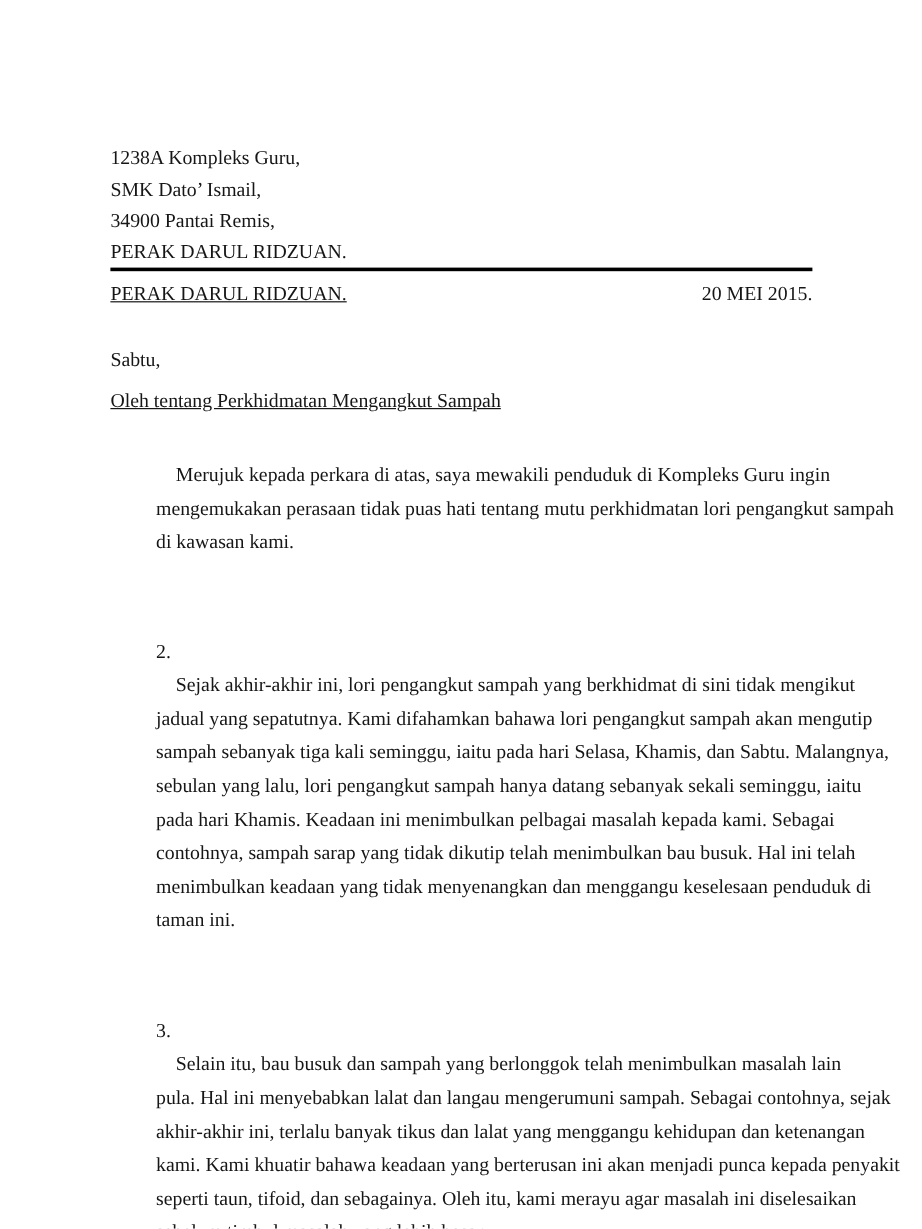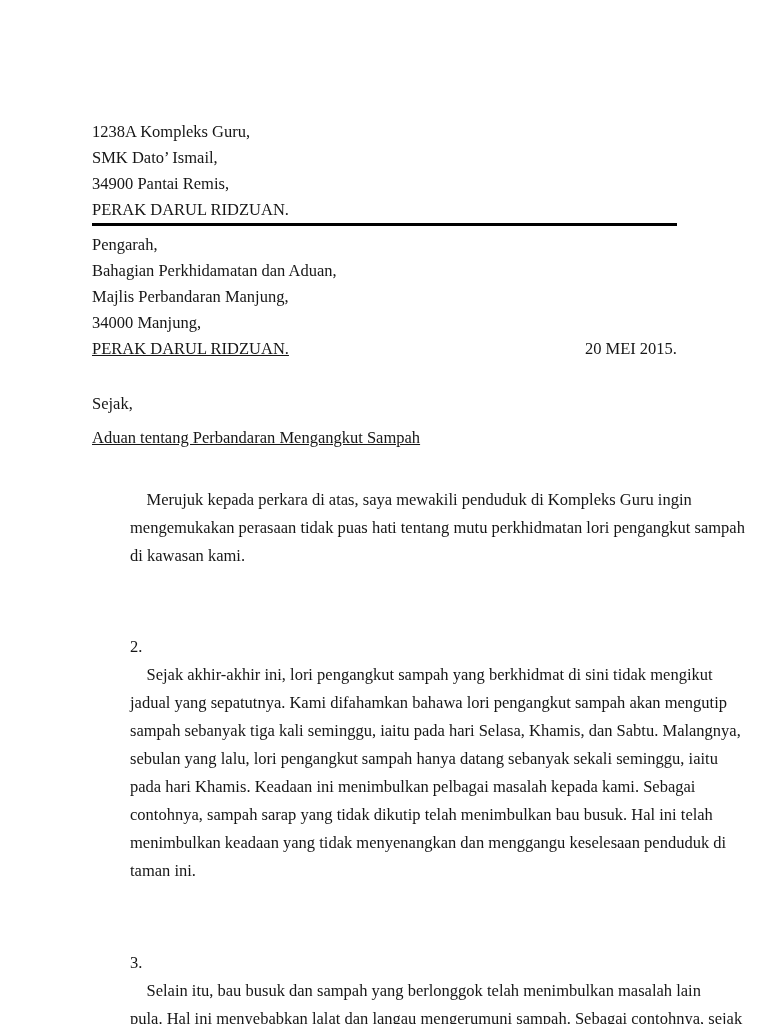--- a/index.html
+++ b/index.html
@@ -53,33 +53,29 @@
 
 <div class="page">
 
   <div class="addr lines">1238A Kompleks Guru,
 SMK Dato’ Ismail,
 34900 Pantai Remis,</div>
 
   <div class="sender-state">PERAK DARUL RIDZUAN.</div>
 
   <div class="recipient">
-    <div class="addr lines">Pengarah,
-Bahagian Perkhidamatan dan Aduan,
-Majlis Perbandaran Manjung,
-34000 Manjung,</div>
     <div class="recip-row">
       <span class="underlined">PERAK DARUL RIDZUAN.</span>
       <span>20 MEI 2015.</span>
     </div>
   </div>
 
-  <div class="salutation">Sejak,</div>
+  <div class="salutation">Sabtu,</div>
 
-  <div class="subject underlined">Aduan tentang Perbandaran Mengangkut Sampah</div>
+  <div class="subject underlined">Oleh tentang Perkhidmatan Mengangkut Sampah</div>
 
   <div class="para indent para-1">
     <span class="para-lines lines">Merujuk kepada perkara di atas, saya mewakili penduduk di Kompleks Guru ingin
 mengemukakan perasaan tidak puas hati tentang mutu perkhidmatan lori pengangkut sampah
 di kawasan kami.</span>
   </div>
 
   <div class="para indent para-2">
     <span class="para-number">2.</span><span class="para-lines lines">Sejak akhir-akhir ini, lori pengangkut sampah yang berkhidmat di sini tidak mengikut
 jadual yang sepatutnya. Kami difahamkan bahawa lori pengangkut sampah akan mengutip

